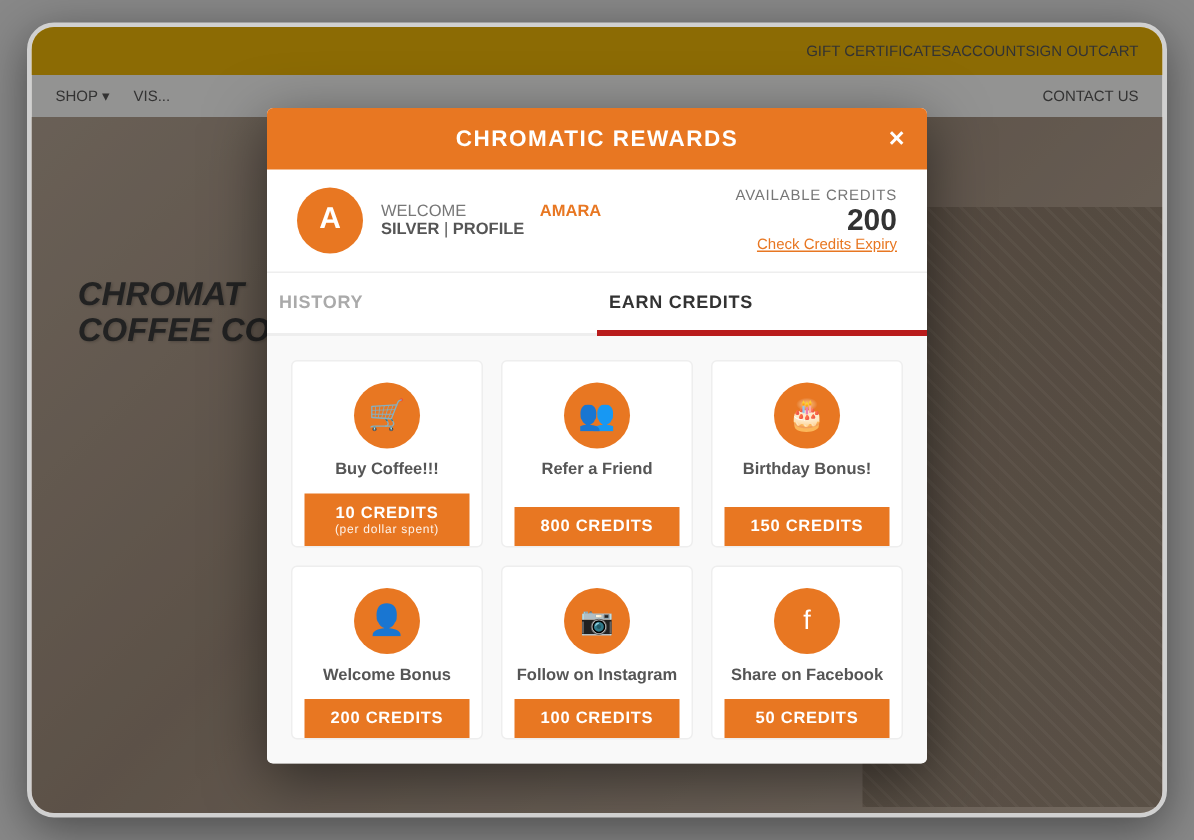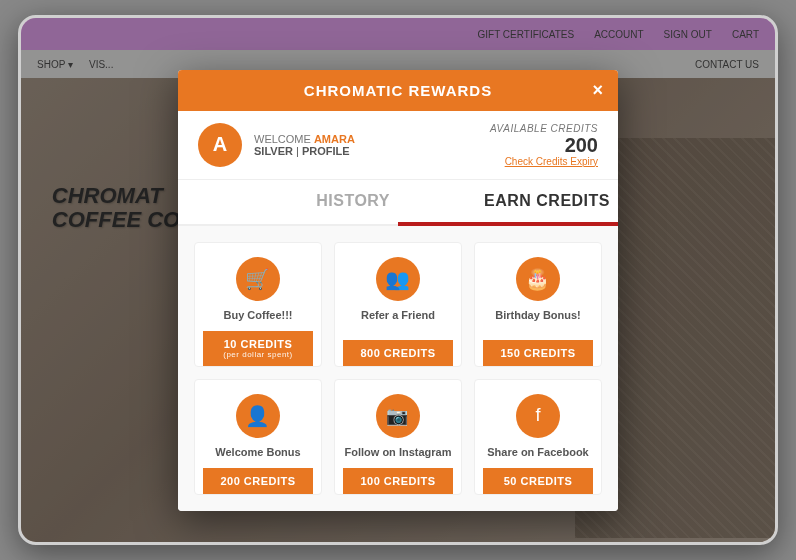--- a/index.html
+++ b/index.html
@@ -33,26 +33,26 @@
       background: #c0b8b0;
       position: absolute;
       top: 0; left: 0;
     }
 
     
     .nav-bar {
       position: absolute;
       top: 0; left: 0; right: 0;
       height: 32px;
-      background: #f0abfc;
+      background: #eab308;
       display: flex;
       align-items: center;
       justify-content: flex-end;
       padding: 0 16px;
-      gap: 20px;
+      gap: 0;
       font-size: 10px;
       color: #555;
       z-index: 1;
     }
 
     .nav-bar span {
       cursor: pointer;
       color: #555;
       font-size: 10px;
     }
@@ -226,21 +226,20 @@
 
     .user-right {
       text-align: right;
     }
 
     .credits-label {
       font-size: 10px;
       color: #777;
       letter-spacing: 0.5px;
       text-transform: uppercase;
-      font-style: italic;
     }
 
     .credits-value {
       font-size: 20px;
       font-weight: bold;
       color: #333;
       line-height: 1.1;
     }
 
     .credits-expiry {
@@ -252,23 +251,23 @@
 
     
     .tabs {
       display: flex;
       border-bottom: 2px solid #eee;
       background: #fff;
     }
 
     .tab {
       flex: 1;
-      text-align: right;
+      text-align: left;
       padding: 12px 8px;
-      font-size: 16px;
+      font-size: 12px;
       font-weight: bold;
       letter-spacing: 0.5px;
       color: #aaa;
       cursor: pointer;
       text-transform: uppercase;
       position: relative;
     }
 
     .tab.active {
       color: #333;
@@ -381,21 +380,21 @@
       </div>
 
       <div class="user-info-bar">
         <div class="user-left">
           <div class="user-avatar">
             <span>A</span>
           </div>
           <div class="user-details">
             <div class="welcome">
               <span>WELCOME</span>
-              <strong style="color:#E87722;">AMARA</strong>
+              <strong style="color:#E87722;margin-left:46px;">AMARA</strong>
             </div>
             <div class="level-links">
               <a href="#">SILVER</a>
               <span>|</span>
               <a href="#">PROFILE</a>
             </div>
           </div>
         </div>
         <div class="user-right">
           <div class="credits-label">AVAILABLE CREDITS</div>

